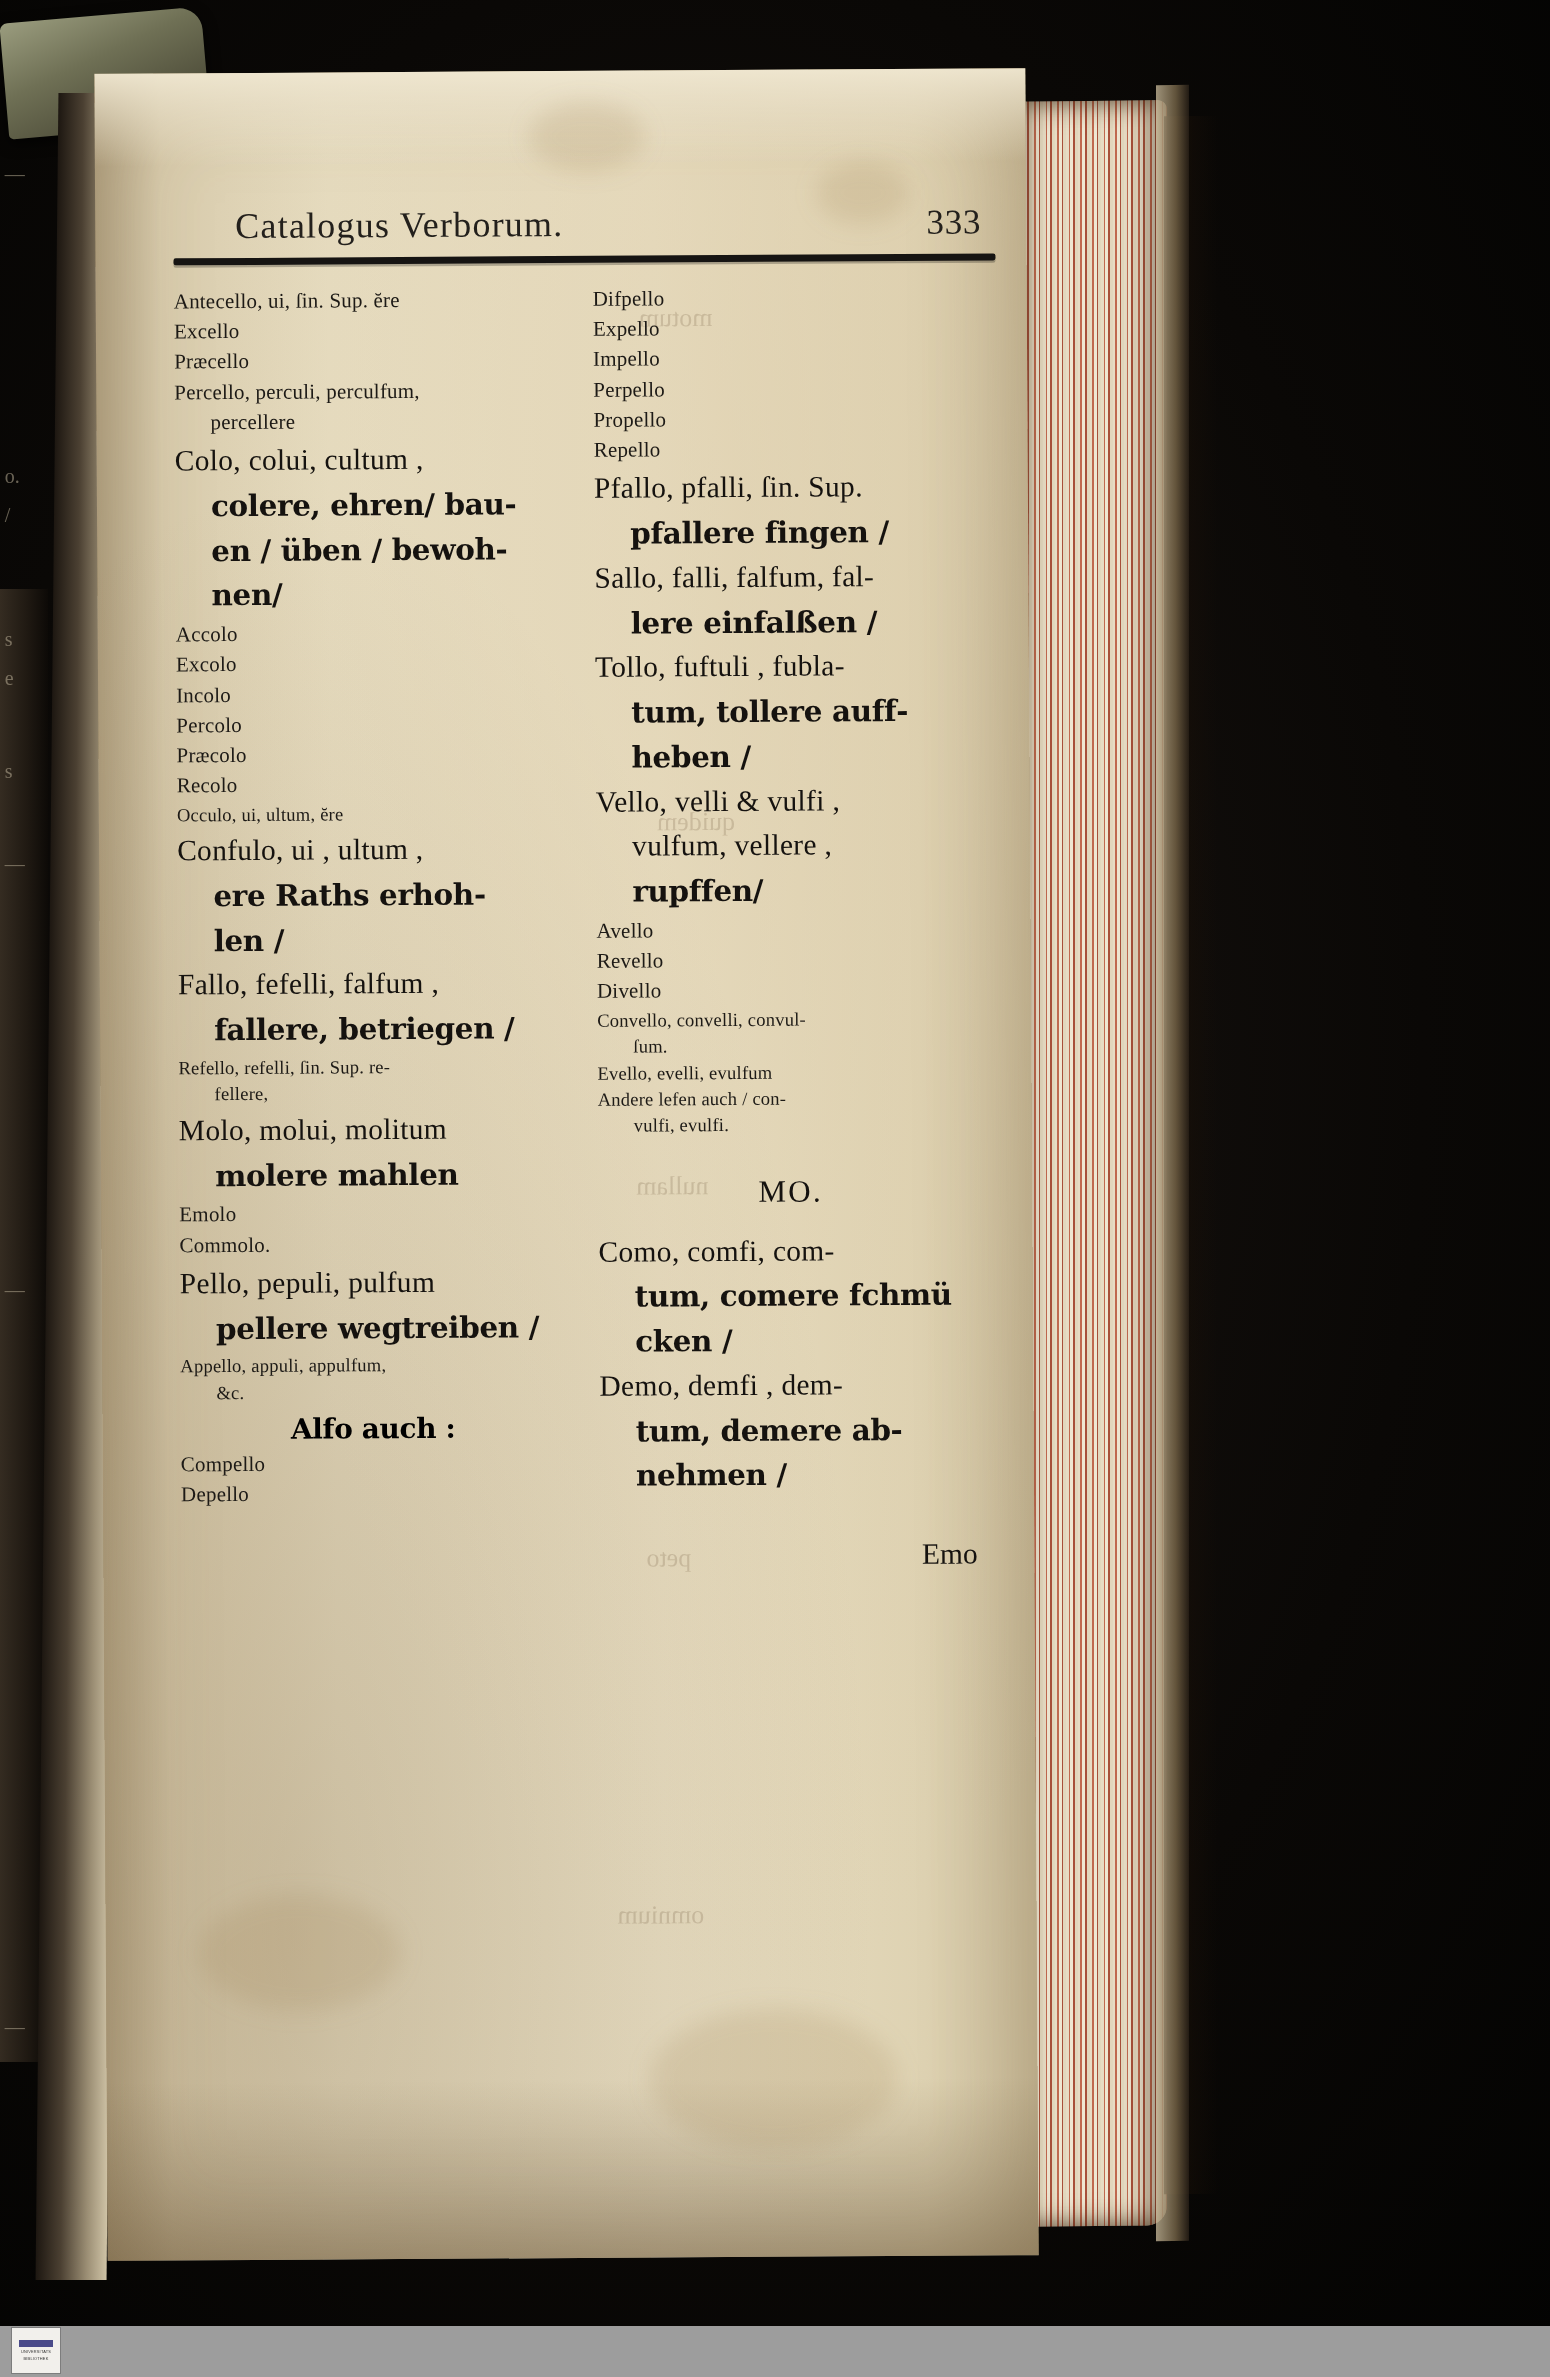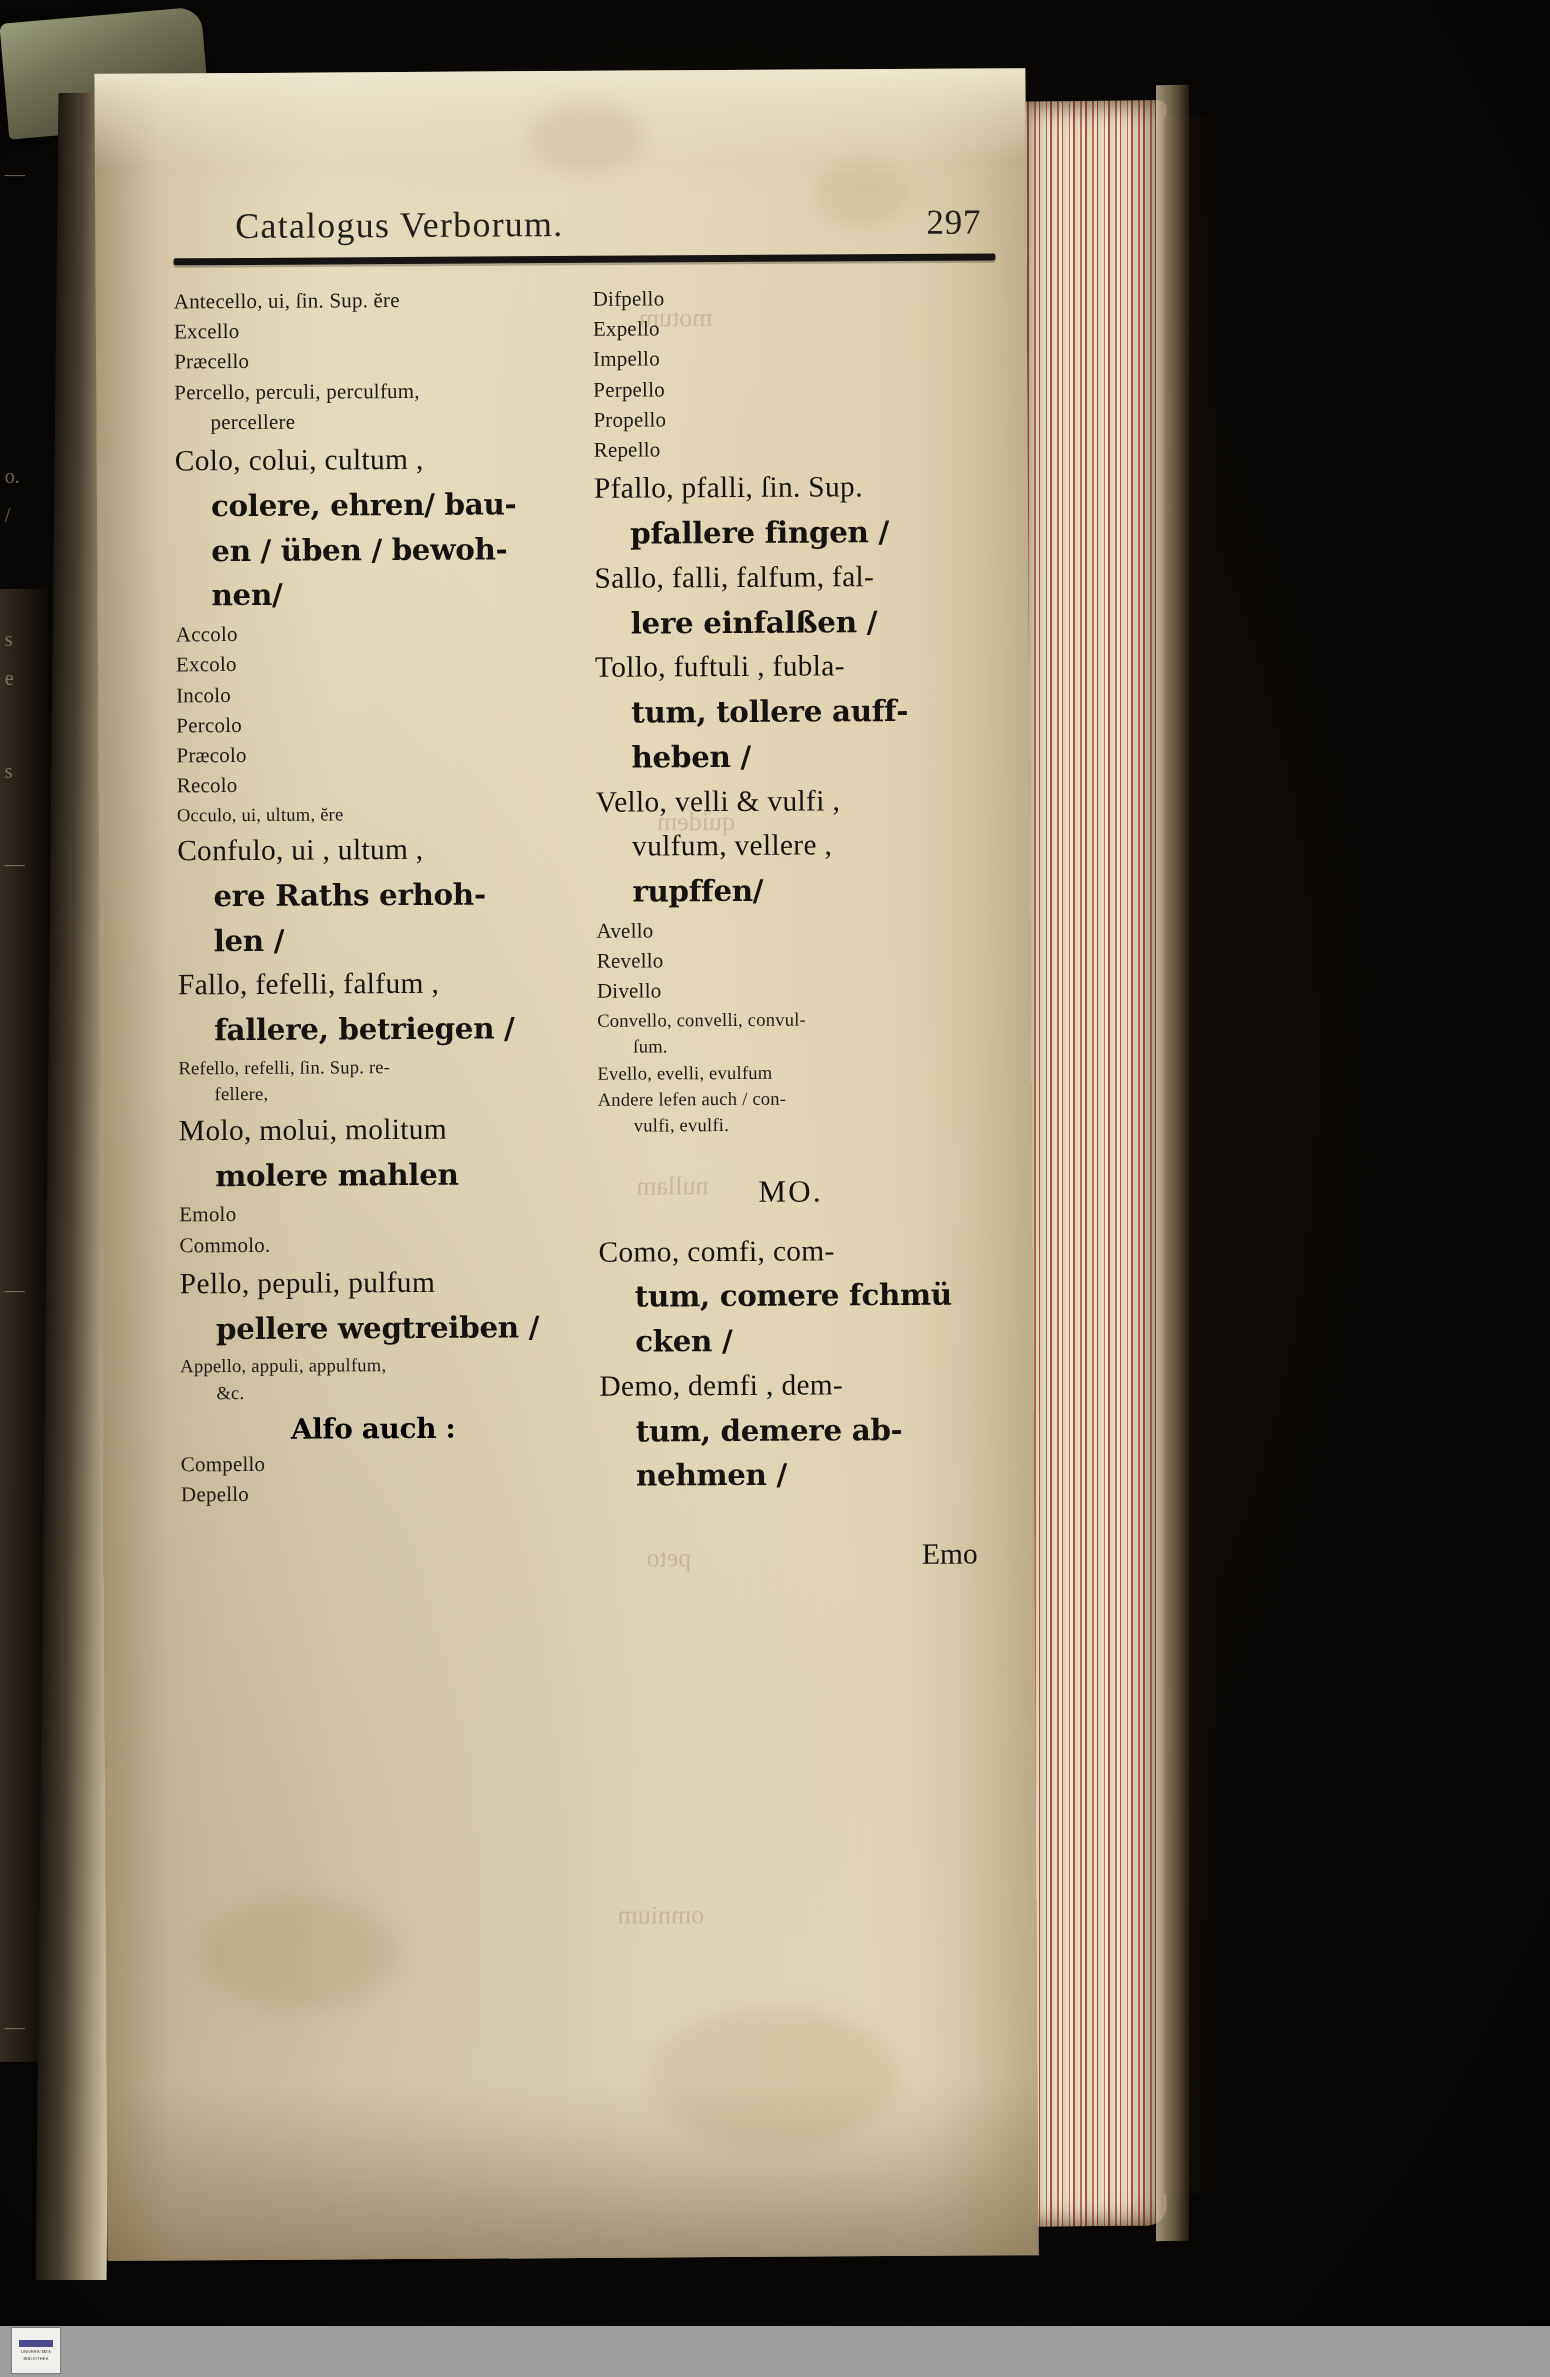--- a/index.html
+++ b/index.html
@@ -308,21 +308,21 @@
     <div class="showthrough" style="left:543px; top:233px;">motum</div>
     <div class="showthrough" style="left:558px; top:737px;">quidem</div>
     <div class="showthrough" style="left:535px; top:1101px;">nullam</div>
     <div class="showthrough" style="left:543px; top:1473px;">peto</div>
     <div class="showthrough" style="left:512px; top:1830px;">omnium</div>
 
     <div id="page-content">
 
       <div id="header-row">
         <div id="running-title">Catalogus Verborum.</div>
-        <div id="page-number">297</div>
+        <div id="page-number">333</div>
       </div>
       <div id="header-rule"></div>
 
       <div id="columns">
         <div class="column" id="col-left">
             <div class="lat entry">Antecello, ui, ſin. Sup. ĕre</div>
             <div class="lat entry">Excello</div>
             <div class="lat entry">Præcello</div>
             <div class="lat entry">Percello, perculi, perculfum,</div>
             <div class="lat entry indent1">percellere</div>

